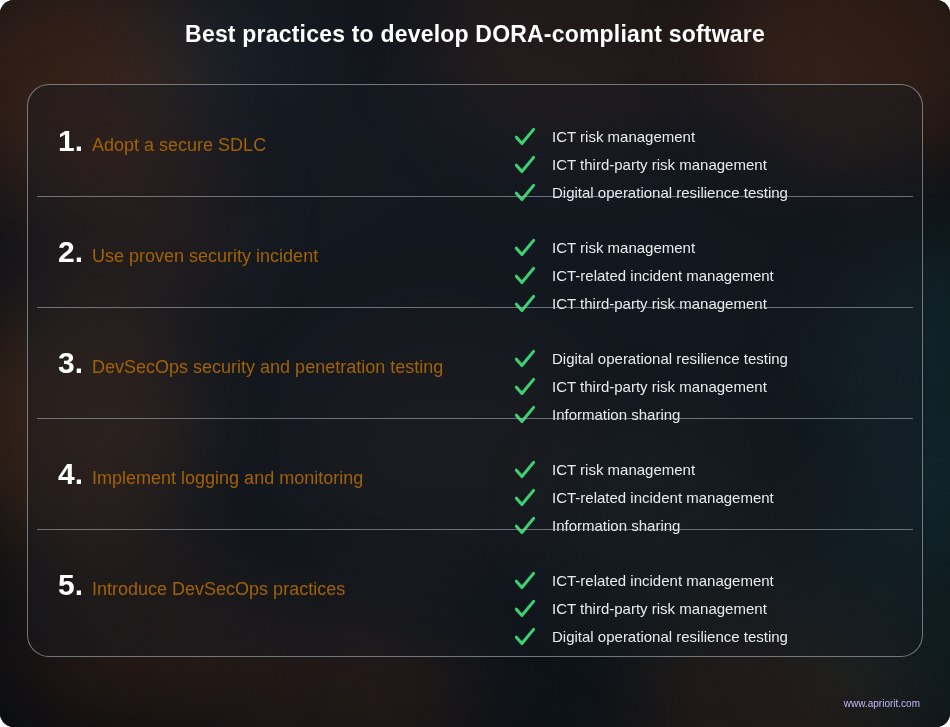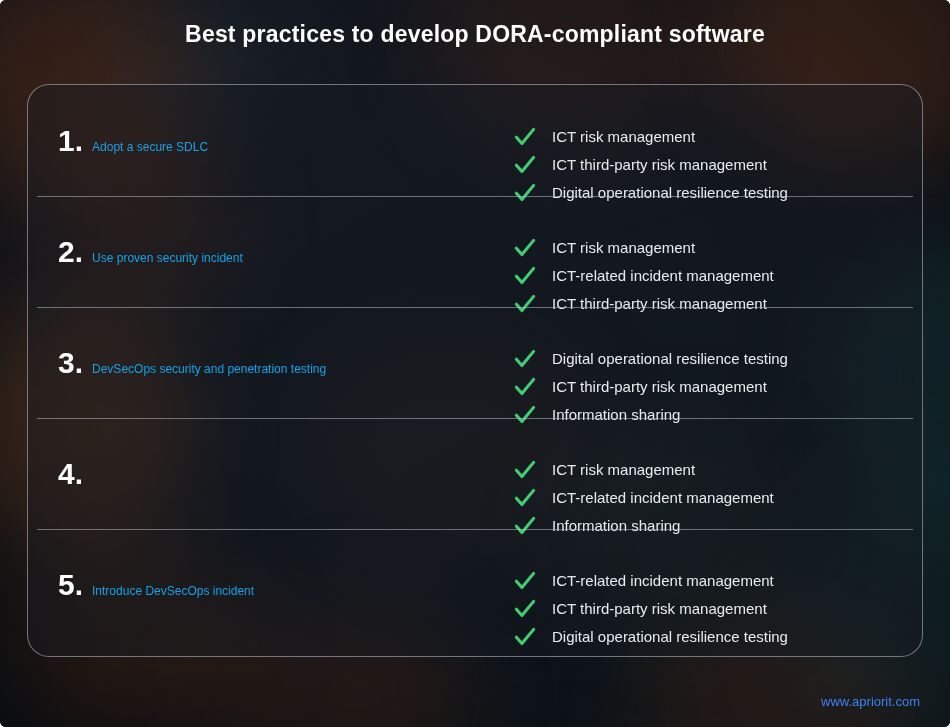--- a/index.html
+++ b/index.html
@@ -7,21 +7,21 @@
   html, body {
     width:950px; height:727px;
     overflow:hidden;
     font-family:"Liberation Sans", sans-serif;
   }
 
   #infographic {
     position:relative;
     width:950px; height:727px;
     background:#141a21;
-    border-radius:6px;
+    border-radius:14px;
     overflow:hidden;
   }
 
   
   .bg-layer {
     position:absolute; inset:0;
     pointer-events:none;
   }
   .bg-base {
     background:
@@ -95,23 +95,23 @@
     padding-left:30px;
   }
   .row-num {
     font-size:30px;
     font-weight:bold;
     color:#ffffff;
     line-height:1;
     margin-right:9px;
   }
   .row-heading {
-    font-size:12px;
+    font-size:18px;
     font-weight:400;
-    color:#0ea5e9;
+    color:#a16207;
     line-height:1.15;
   }
 
   .row-right {
     flex:1;
     display:flex;
     flex-direction:column;
     justify-content:center;
     gap:8px;
     padding-right:20px;
@@ -131,22 +131,22 @@
     font-size:15px;
     color:#e9ecef;
     line-height:1.2;
     white-space:nowrap;
   }
 
   
   .footer-url {
     position:absolute;
     right:30px; bottom:18px;
-    font-size:13px;
-    color:#3b82f6;
+    font-size:10px;
+    color:#c4b5fd;
     z-index:5;
   }
 </style>
 </head>
 <body>
 
 <div id="infographic">
 
   <div class="bg-layer bg-base"></div>
   <div class="bg-layer">
@@ -243,20 +243,21 @@
             <svg class="check-icon" viewBox="0 0 24 22">
               <path d="M2.5 11.2 L8.6 18.2 L21.5 2.6" fill="none" stroke="#3ecf72" stroke-width="3.4" stroke-linecap="round" stroke-linejoin="round"></path>
             </svg>
             <span class="bullet-text">Information sharing</span>
           </div>
         </div>
       </div>
       <div class="row">
         <div class="row-left">
           <span class="row-num">4.</span>
+          <span class="row-heading">Implement logging and monitoring</span>
         </div>
         <div class="row-right">
           <div class="bullet">
             <svg class="check-icon" viewBox="0 0 24 22">
               <path d="M2.5 11.2 L8.6 18.2 L21.5 2.6" fill="none" stroke="#3ecf72" stroke-width="3.4" stroke-linecap="round" stroke-linejoin="round"></path>
             </svg>
             <span class="bullet-text">ICT risk management</span>
           </div>
           <div class="bullet">
             <svg class="check-icon" viewBox="0 0 24 22">
@@ -268,21 +269,21 @@
             <svg class="check-icon" viewBox="0 0 24 22">
               <path d="M2.5 11.2 L8.6 18.2 L21.5 2.6" fill="none" stroke="#3ecf72" stroke-width="3.4" stroke-linecap="round" stroke-linejoin="round"></path>
             </svg>
             <span class="bullet-text">Information sharing</span>
           </div>
         </div>
       </div>
       <div class="row">
         <div class="row-left">
           <span class="row-num">5.</span>
-          <span class="row-heading">Introduce DevSecOps incident</span>
+          <span class="row-heading">Introduce DevSecOps practices</span>
         </div>
         <div class="row-right">
           <div class="bullet">
             <svg class="check-icon" viewBox="0 0 24 22">
               <path d="M2.5 11.2 L8.6 18.2 L21.5 2.6" fill="none" stroke="#3ecf72" stroke-width="3.4" stroke-linecap="round" stroke-linejoin="round"></path>
             </svg>
             <span class="bullet-text">ICT-related incident management</span>
           </div>
           <div class="bullet">
             <svg class="check-icon" viewBox="0 0 24 22">

